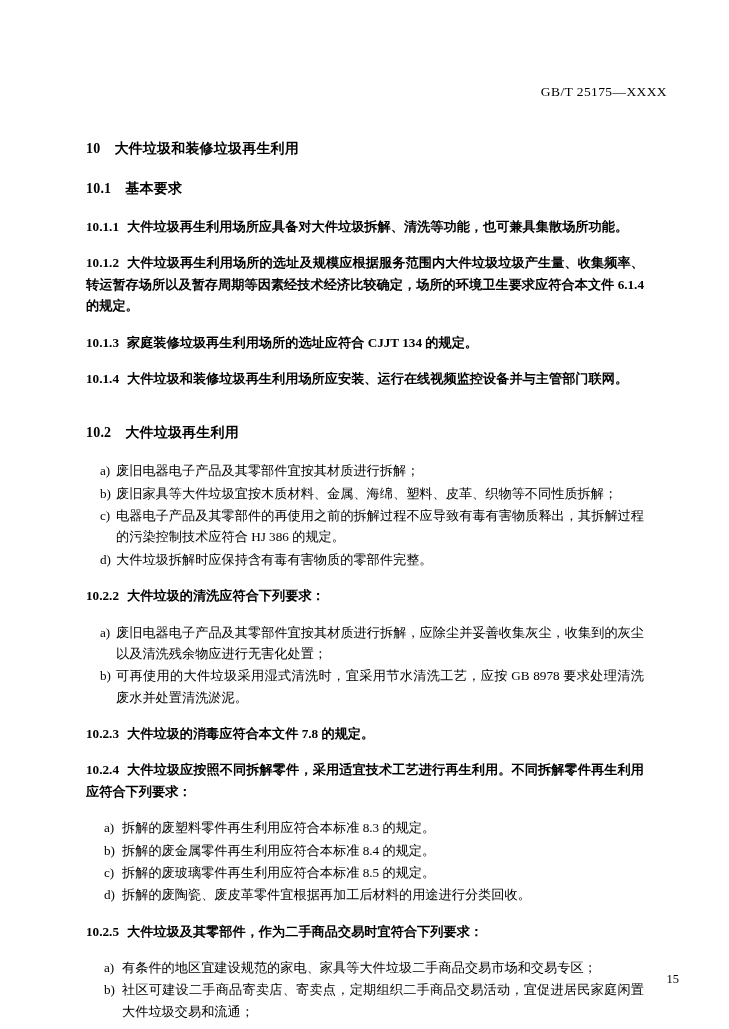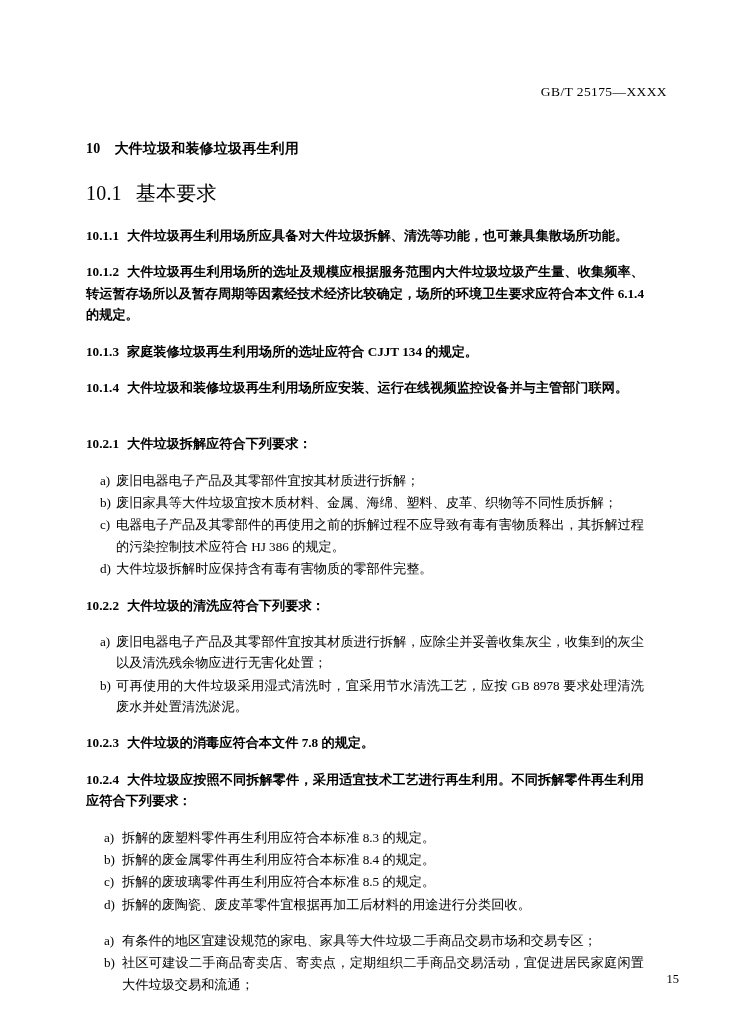--- a/index.html
+++ b/index.html
@@ -34,22 +34,22 @@
     width: 558px;
   }
   .h1 {
     font-size: 14px;
     font-weight: bold;
     margin: 0 0 22px 0;
     letter-spacing: 0.2px;
   }
   .h1 .num { margin-right: 14px; }
   .h2 {
-    font-size: 20px;
-    font-weight: normal;
+    font-size: 14px;
+    font-weight: bold;
     margin: 0 0 18px 0;
     letter-spacing: 0.2px;
   }
   .h2 .num { margin-right: 14px; }
   .para {
     font-size: 13.2px;
     line-height: 1.62;
     margin: 0 0 15px 0;
     text-align: justify;
     text-justify: inter-ideograph;
@@ -121,24 +121,24 @@
     <p class="para">
       <span class="num">10.1.3</span><span class="body">家庭装修垃圾再生利用场所的选址应符合 CJJT 134 的规定。</span>
     </p>
 
     <p class="para">
       <span class="num">10.1.4</span><span class="body">大件垃圾和装修垃圾再生利用场所应安装、运行在线视频监控设备并与主管部门联网。</span>
     </p>
 
     <div class="gap-lg"></div>
 
-
-    <p class="para">
-      <span class="num">10.2.1</span><span class="body">大件垃圾拆解应符合下列要求：</span>
-    </p>
+    <div class="h2">
+      <span class="num">10.2</span><span>大件垃圾再生利用</span>
+    </div>
+
     <div class="list">
       <div class="li">
         <span class="mark">a)</span>
         <span class="txt">废旧电器电子产品及其零部件宜按其材质进行拆解；</span>
       </div>
       <div class="li">
         <span class="mark">b)</span>
         <span class="txt">废旧家具等大件垃圾宜按木质材料、金属、海绵、塑料、皮革、织物等不同性质拆解；</span>
       </div>
       <div class="li">
@@ -184,20 +184,23 @@
       <div class="li indent-wide">
         <span class="mark">c)</span>
         <span class="txt">拆解的废玻璃零件再生利用应符合本标准 8.5 的规定。</span>
       </div>
       <div class="li indent-wide">
         <span class="mark">d)</span>
         <span class="txt">拆解的废陶瓷、废皮革零件宜根据再加工后材料的用途进行分类回收。</span>
       </div>
     </div>
 
+    <p class="para">
+      <span class="num">10.2.5</span><span class="body">大件垃圾及其零部件，作为二手商品交易时宜符合下列要求：</span>
+    </p>
     <div class="list">
       <div class="li indent-wide">
         <span class="mark">a)</span>
         <span class="txt">有条件的地区宜建设规范的家电、家具等大件垃圾二手商品交易市场和交易专区；</span>
       </div>
       <div class="li indent-wide">
         <span class="mark">b)</span>
         <span class="txt">社区可建设二手商品寄卖店、寄卖点，定期组织二手商品交易活动，宜促进居民家庭闲置大件垃圾交易和流通；</span>
       </div>
 

